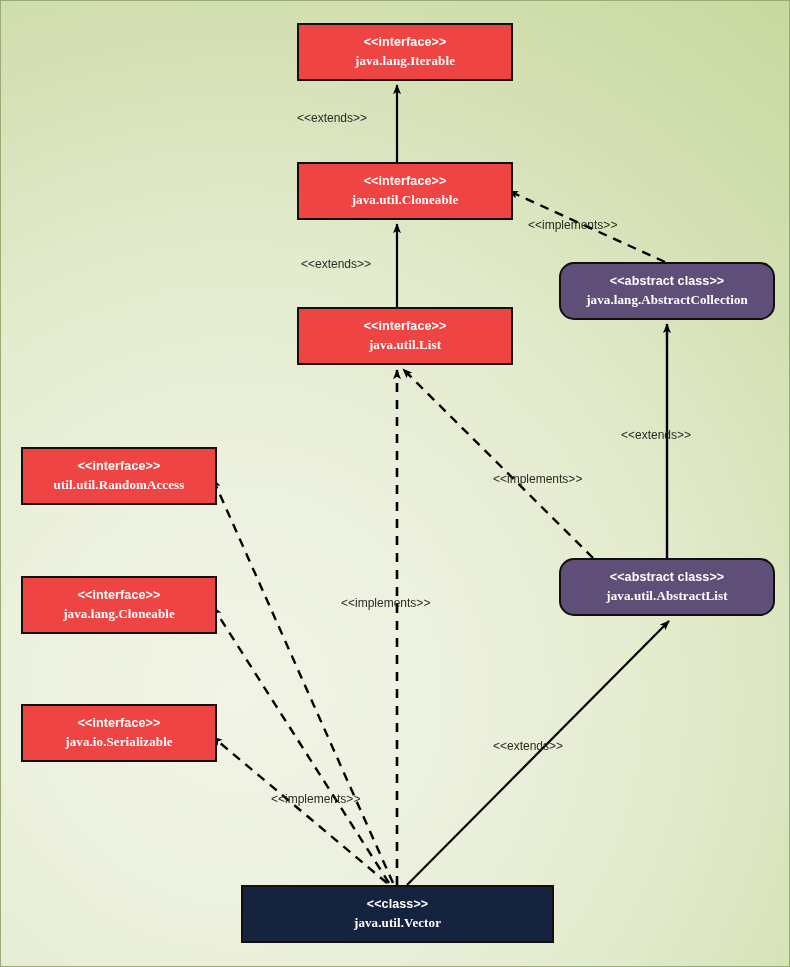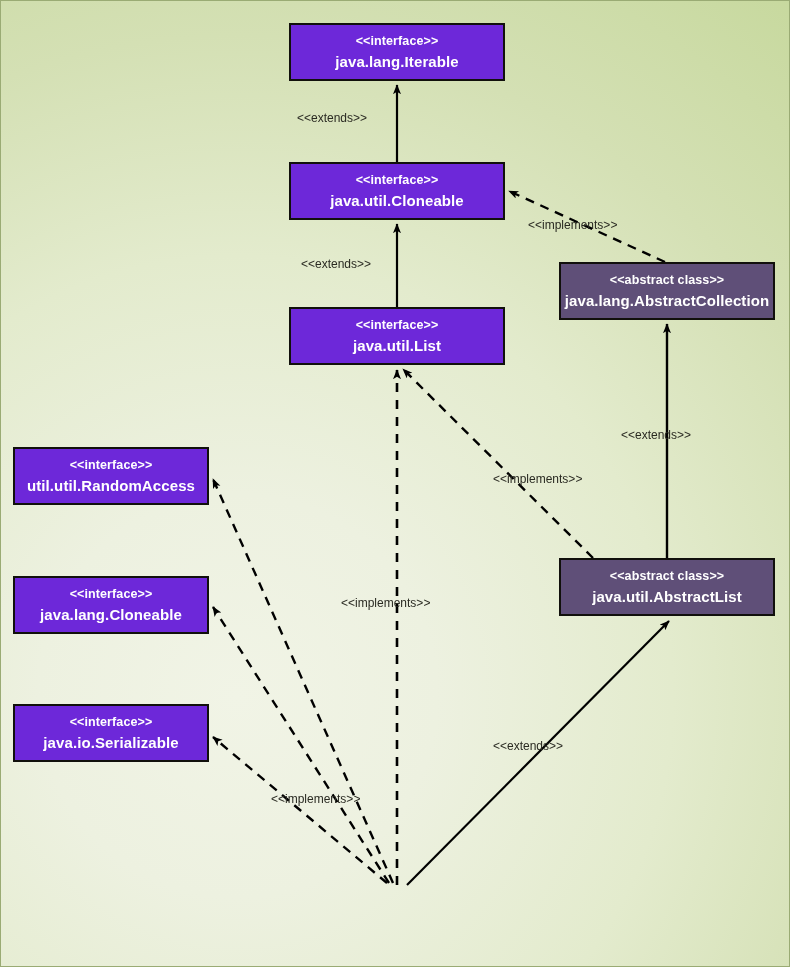--- a/index.html
+++ b/index.html
@@ -41,26 +41,27 @@
     line-height: 1.28;
     z-index: 5;
   }
   .node .stereo {
     font-size: 12.5px;
     font-weight: bold;
     letter-spacing: 0.1px;
     margin-bottom: 3px;
   }
   .node .qname {
-    font-size: 15px;
+    font-size: 13px;
     font-weight: bold;
     letter-spacing: 0.1px;
-  }
-  .node.interface { background: #6d28d9; }
-  .node.abstract  { background: #5f4f78; }
+    font-family: Liberation Serif, serif;
+  }
+  .node.interface { background: #ef4444; margin-left: 8px; }
+  .node.abstract  { background: #5f4f78; border-radius: 15px; }
   .node.klass     { background: #15233f; }
 
   .edge-label {
     position: absolute;
     font-size: 12px;
     color: #2a2a22;
     white-space: nowrap;
     z-index: 6;
     font-family: "Liberation Sans", sans-serif;
   }
@@ -166,20 +167,24 @@
   <div class="node interface" style="left:12px; top:575px; width:196px; height:58px;">
     <div class="stereo">&lt;&lt;interface&gt;&gt;</div>
     <div class="qname">java.lang.Cloneable</div>
   </div>
 
   <div class="node interface" style="left:12px; top:703px; width:196px; height:58px;">
     <div class="stereo">&lt;&lt;interface&gt;&gt;</div>
     <div class="qname">java.io.Serializable</div>
   </div>
 
+  <div class="node klass" style="left:240px; top:884px; width:313px; height:58px;">
+    <div class="stereo">&lt;&lt;class&gt;&gt;</div>
+    <div class="qname">java.util.Vector</div>
+  </div>
 
   <div class="edge-label" style="left:296px; top:110px;">&lt;&lt;extends&gt;&gt;</div>
 
   <div class="edge-label" style="left:300px; top:256px;">&lt;&lt;extends&gt;&gt;</div>
 
   <div class="edge-label" style="left:527px; top:217px;">&lt;&lt;implements&gt;&gt;</div>
 
   <div class="edge-label" style="left:620px; top:427px;">&lt;&lt;extends&gt;&gt;</div>
 
   <div class="edge-label" style="left:492px; top:471px;">&lt;&lt;implements&gt;&gt;</div>

